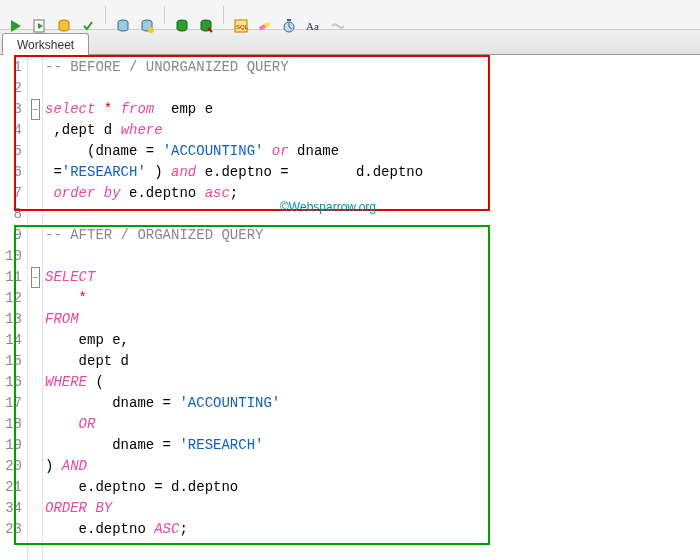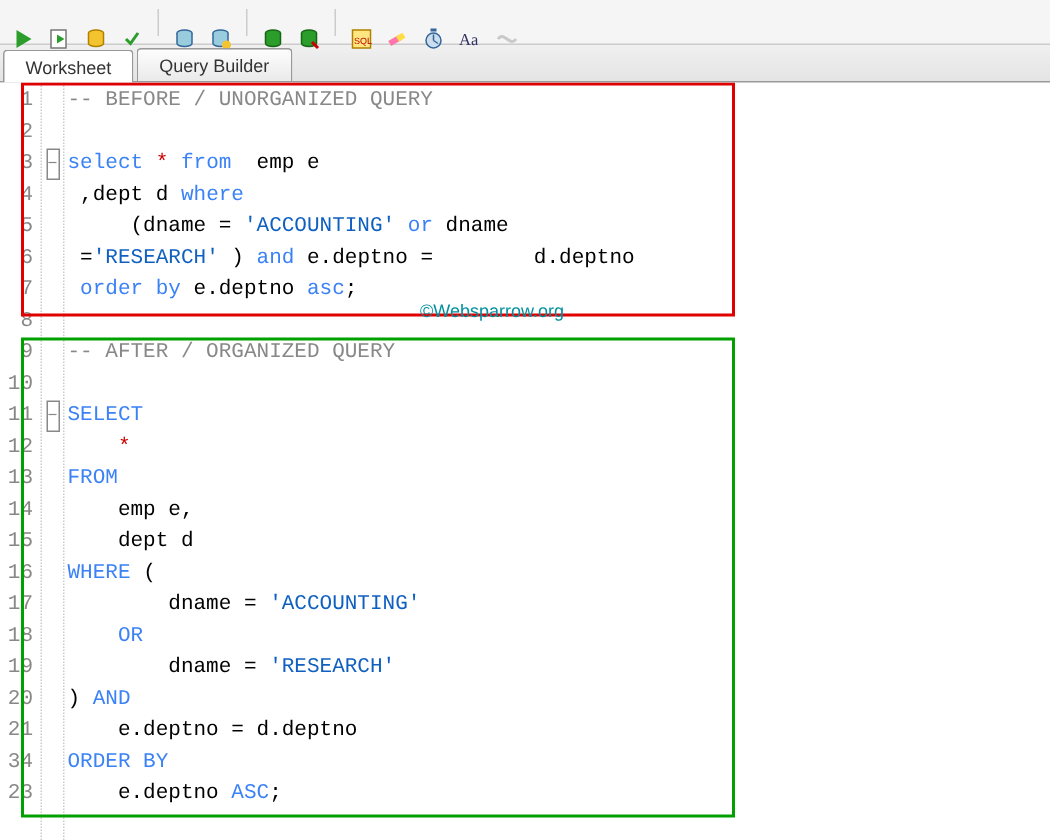--- a/index.html
+++ b/index.html
@@ -38,20 +38,21 @@
     }
     .toolbar .icon svg { width: 16px; height: 16px; }
     .icon-disabled { opacity: 0.4; cursor: default; }
     .tabstrip {
       display: flex;
       align-items: flex-end;
       background: linear-gradient(#f0f0f0,#e4e4e4);
       border-bottom: 1px solid #999;
       height: 25px;
       padding-left: 2px;
+      gap: 32px;
     }
     .tab {
       padding: 4px 14px 3px 14px;
       font-size: 12px;
       border: 1px solid #999;
       border-bottom: none;
       margin-right: 2px;
       background: linear-gradient(#fdfdfd,#eaeaea);
       border-top-left-radius: 3px;
       border-top-right-radius: 3px;
@@ -110,21 +111,21 @@
     .code {
       flex: 1;
       padding-left: 2px;
       padding-top: 2px;
       white-space: pre;
       position: relative;
       border-left: 1px dotted #ccc;
     }
     .code div.line { height: 21px; }
     .c-comment { color: #888; text-align: center; }
-    .c-key { color: #3b82f6; }
+    .c-key { color: #ec4899; font-style: italic; }
     .c-str { color: #1060c0; }
     .c-star { color: #c00; }
     .box-red {
       position: absolute;
       border: 2px solid #e00000;
       pointer-events: none;
     }
     .box-green {
       position: absolute;
       border: 2px solid #00a000;
@@ -218,21 +219,20 @@
     </span>
   <span class="icon icon-disabled">
       <svg viewBox="0 0 16 16">
         <path d="M3 8c4-6 8 6 12 0" stroke="#888" fill="none" stroke-width="2"></path>
       </svg>
     </span>
 </div>
 
 <div class="tabstrip">
   <div class="tab active">Worksheet</div>
-  <div class="tab">Query Builder</div>
 </div>
 
 <div class="editor-wrap">
   <div class="editor">
     <div class="gutter" id="gutter">
         <div>1</div>
         <div>2</div>
         <div>3</div>
         <div>4</div>
         <div>5</div>

